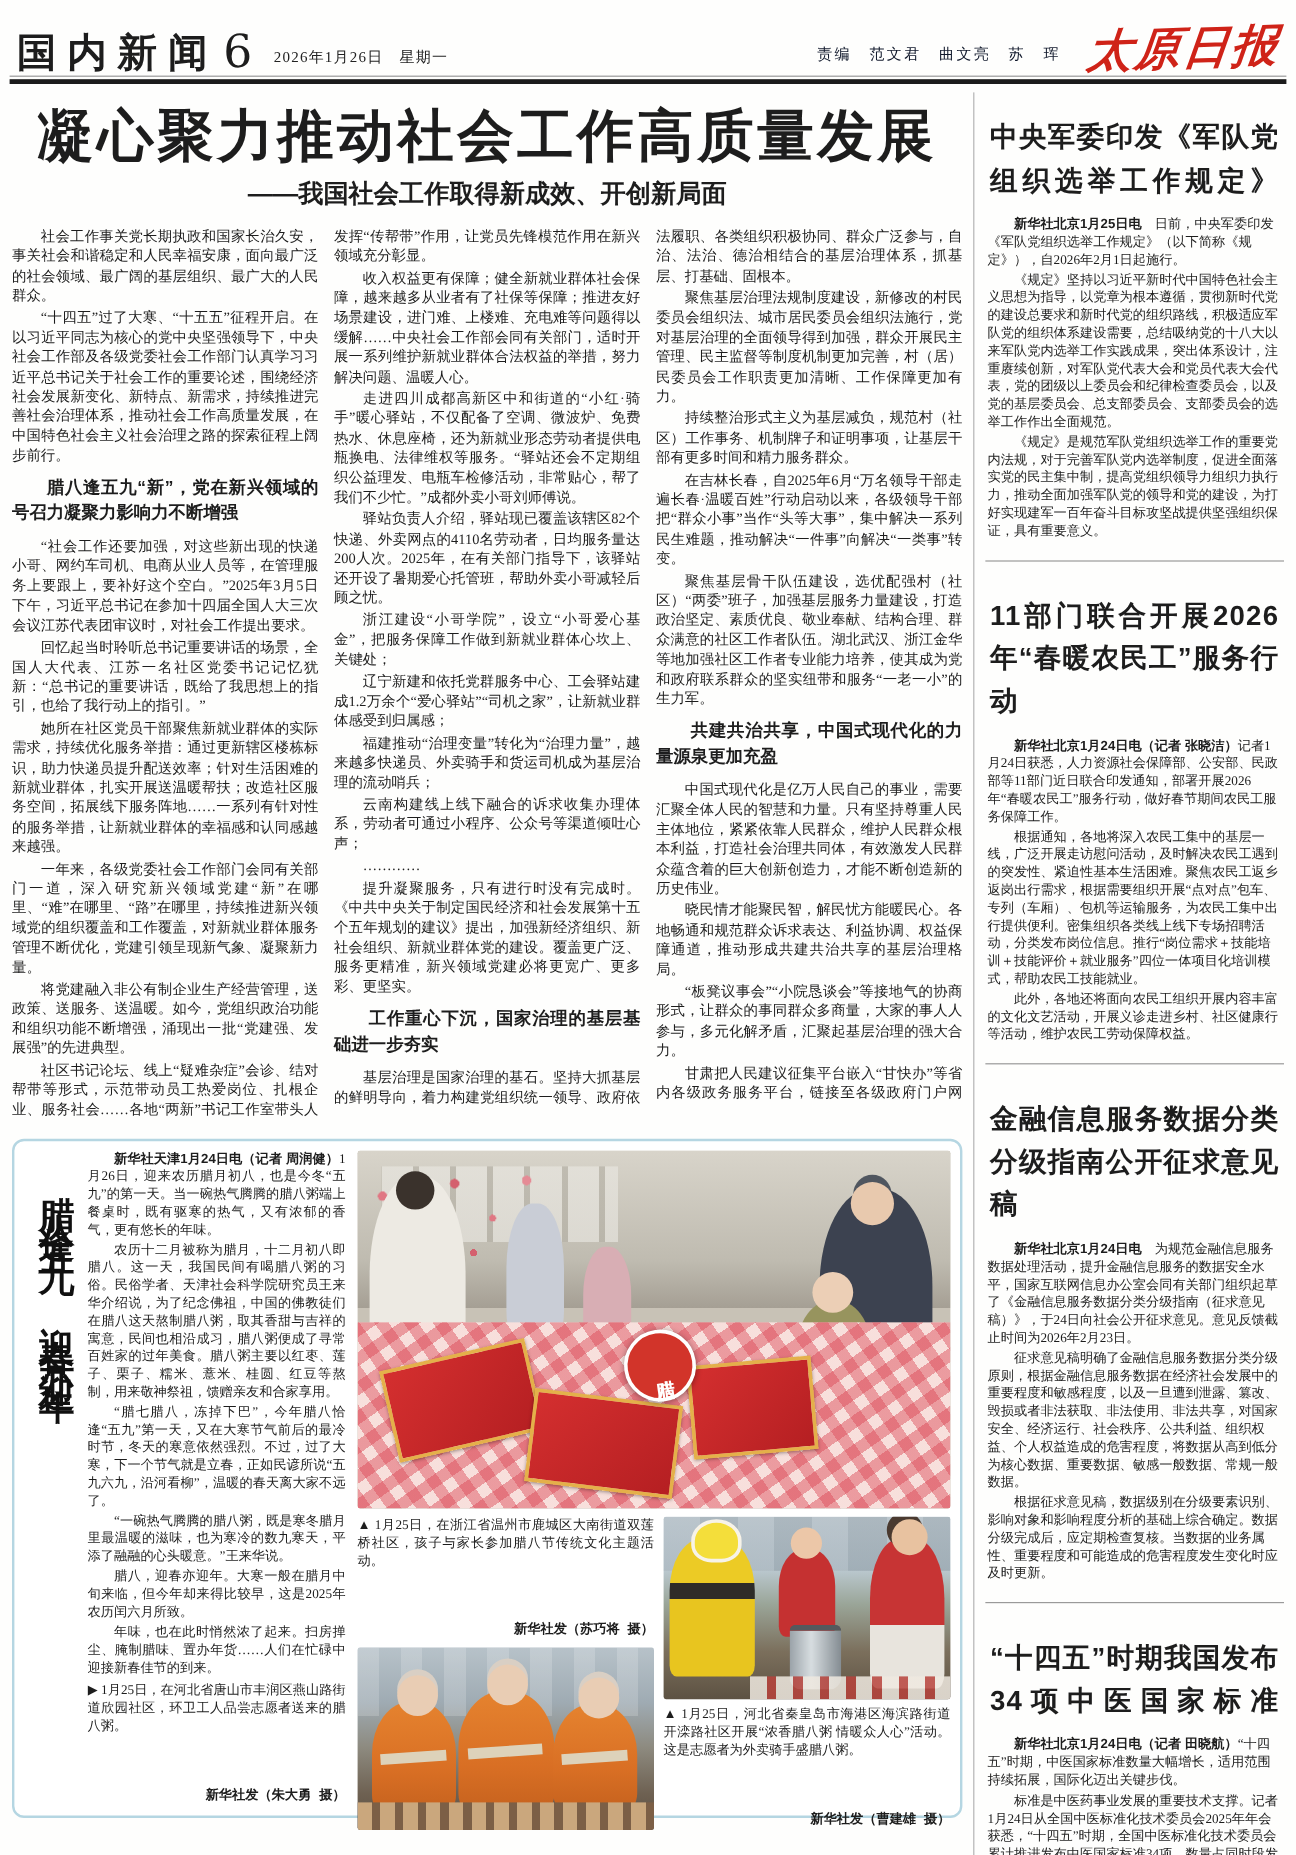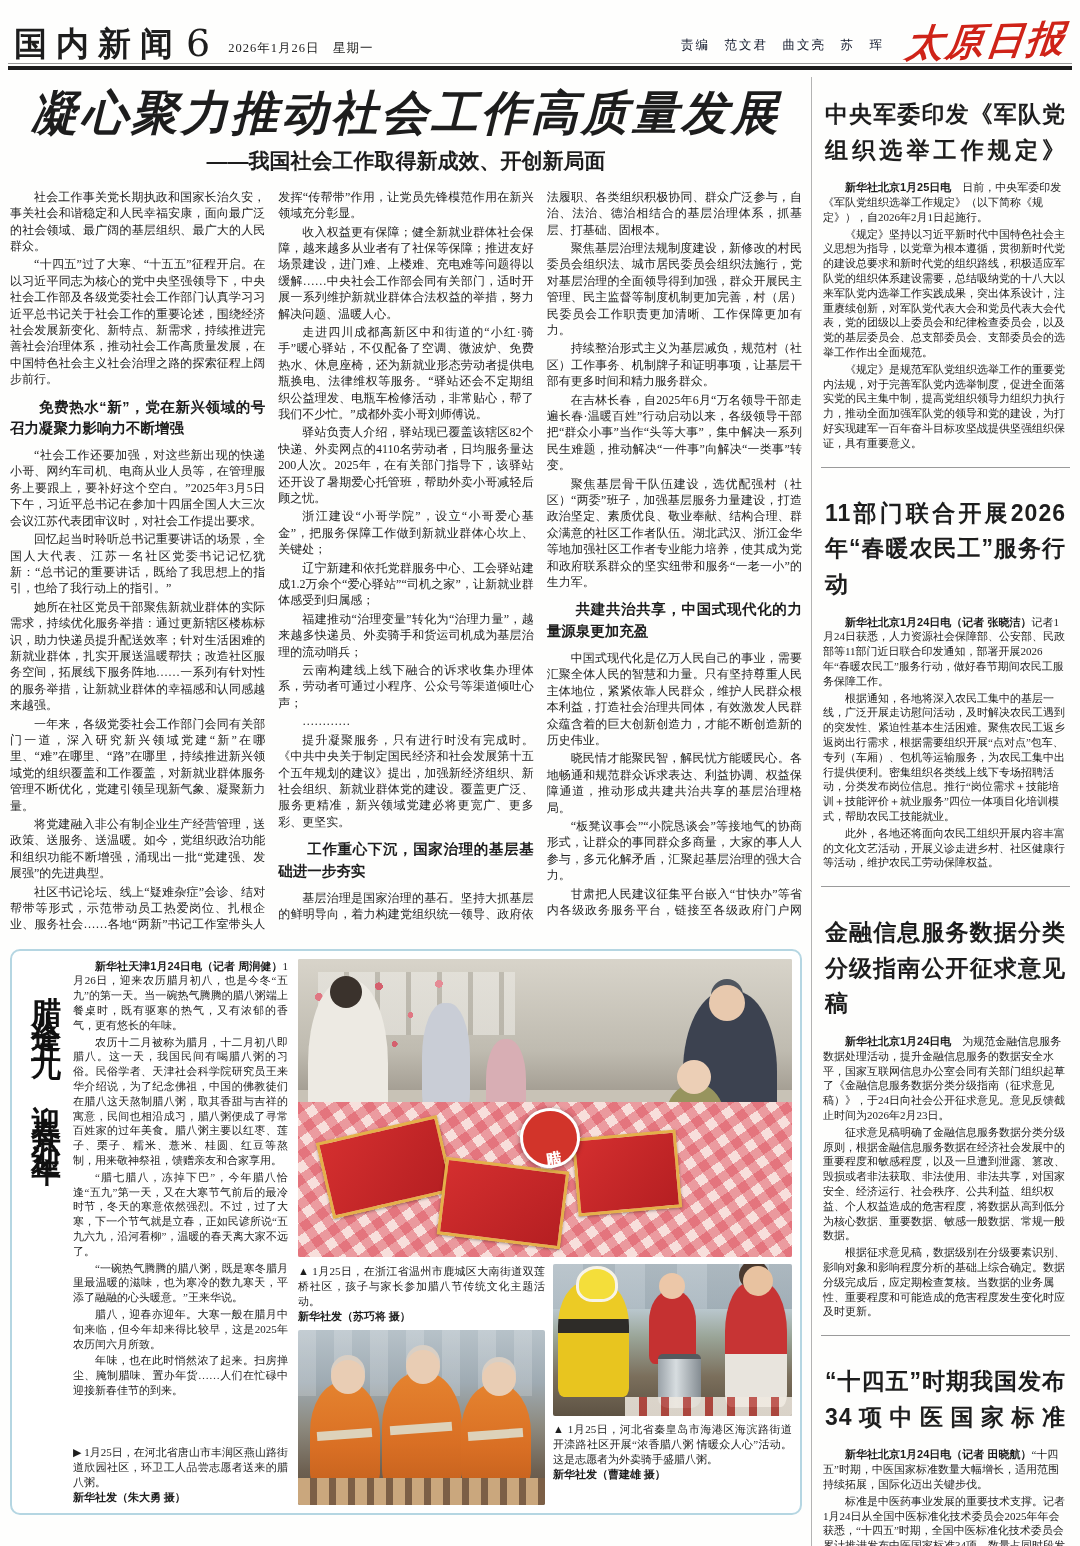--- a/index.html
+++ b/index.html
@@ -17,21 +17,21 @@
               transform:skewX(-8deg) rotate(-2deg);display:inline-block;line-height:1;}
   .rule{margin:1px 8px 0;height:7px;border-top:1px solid #999;position:relative;}
   .rule::after{content:"";position:absolute;left:0;right:0;top:2px;height:4px;background:#1c1c1c;}
   
   .content{display:flex;padding:6px 10px 0;gap:9px;}
   .main-area{width:792px;}
   .vdivider{width:1px;background:#b3b3b3;}
   .side-col{flex:1;overflow:hidden;height:1472px;padding-top:4px;}
   
   h1.lead-headline{font-family:"Liberation Sans","DejaVu Sans",sans-serif;font-weight:900;font-size:47px;
-      letter-spacing:3px;text-align:center;margin:10px 0 8px;line-height:1.1;font-style:italic;}
+      letter-spacing:3px;text-align:center;margin:10px 0 8px;line-height:1.1;}
   h2.lead-subtitle{font-family:"Liberation Sans","DejaVu Sans",sans-serif;font-weight:700;font-size:21px;
       text-align:center;margin:0 0 14px;}
   .lead-columns{height:748px;column-count:3;column-gap:13px;column-fill:auto;
       font-size:12px;line-height:16.4px;text-align:justify;overflow:hidden;}
   .para{margin:0 0 2px;text-indent:2em;}
   .subhead{font-family:"Liberation Sans","DejaVu Sans",sans-serif;font-size:14.5px;font-weight:900;
       line-height:1.5;margin:9px 0 7px;text-indent:2em;}
   .byline{text-align:right;font-family:"Liberation Sans","DejaVu Sans",sans-serif;font-weight:700;
       font-size:12.5px;margin:4px 6px 0 0;}
   .dateline{font-family:"Liberation Sans","DejaVu Sans",sans-serif;font-weight:700;}
@@ -43,21 +43,21 @@
   .art-rule{height:1px;background:#9a9a9a;margin:12px 0;}
   
   .feature-box{margin-top:12px;height:566px;border:2px solid #b5d6e2;border-radius:10px;
       display:flex;gap:10px;padding:8px;box-sizing:border-box;background:#fff;}
   .feature-left{display:flex;gap:9px;width:268px;flex:none;}
   .vtitle{writing-mode:vertical-rl;text-orientation:upright;font-family:"Liberation Sans","DejaVu Sans",sans-serif;
       font-weight:900;font-size:30px;letter-spacing:13px;line-height:1.2;width:44px;padding-top:14px;color:#101010;}
   .feature-textwrap{flex:1;display:flex;flex-direction:column;overflow:hidden;}
   .feature-text{flex:1;font-size:11.5px;line-height:15.3px;text-align:justify;overflow:hidden;}
   .caption{font-size:11px;line-height:15px;text-align:justify;}
-  .caption .credit{display:block;font-weight:700;font-family:Liberation Serif, serif;}
+  .caption .credit{display:block;text-align:right;font-weight:700;font-family:Liberation Mono, monospace;margin-top:43px;}
   .side-caption{margin-top:7px;flex:none;}
   .feature-right{flex:1;display:flex;flex-direction:column;gap:7px;}
   .feature-row{flex:1;display:flex;gap:8px;}
   .fr-left{width:247px;flex:none;display:flex;flex-direction:column;gap:6px;}
   .fr-right{flex:1;display:flex;flex-direction:column;gap:6px;}
   
   .photo{position:relative;overflow:hidden;border-radius:2px;background:#c8c2b6;}
   .photo-main{height:298px;flex:none;}
   .pm-wall{position:absolute;inset:0 0 auto 0;height:44%;background:linear-gradient(180deg,#d8d4ca,#bfbbb0 70%,#a59f94);}
   .pm-wall::before{content:"";position:absolute;left:4%;top:10%;width:40%;height:48%;
@@ -136,21 +136,21 @@
   </header>
   <div class="rule"></div>
 
   <div class="content">
     <main class="main-area">
       <h1 class="lead-headline">凝心聚力推动社会工作高质量发展</h1>
       <h2 class="lead-subtitle">——我国社会工作取得新成效、开创新局面</h2>
       <div class="lead-columns">
           <p class="para">社会工作事关党长期执政和国家长治久安，事关社会和谐稳定和人民幸福安康，面向最广泛的社会领域、最广阔的基层组织、最广大的人民群众。</p>
           <p class="para">“十四五”过了大寒、“十五五”征程开启。在以习近平同志为核心的党中央坚强领导下，中央社会工作部及各级党委社会工作部门认真学习习近平总书记关于社会工作的重要论述，围绕经济社会发展新变化、新特点、新需求，持续推进完善社会治理体系，推动社会工作高质量发展，在中国特色社会主义社会治理之路的探索征程上阔步前行。</p>
-          <h3 class="subhead">免费热水“新”，党在新兴领域的号召力凝聚力影响力不断增强</h3>
+          <h3 class="subhead">腊八逢五九“新”，党在新兴领域的号召力凝聚力影响力不断增强</h3>
           <p class="para">“社会工作还要加强，对这些新出现的快递小哥、网约车司机、电商从业人员等，在管理服务上要跟上，要补好这个空白。”2025年3月5日下午，习近平总书记在参加十四届全国人大三次会议江苏代表团审议时，对社会工作提出要求。</p>
           <p class="para">回忆起当时聆听总书记重要讲话的场景，全国人大代表、江苏一名社区党委书记记忆犹新：“总书记的重要讲话，既给了我思想上的指引，也给了我行动上的指引。”</p>
           <p class="para">她所在社区党员干部聚焦新就业群体的实际需求，持续优化服务举措：通过更新辖区楼栋标识，助力快递员提升配送效率；针对生活困难的新就业群体，扎实开展送温暖帮扶；改造社区服务空间，拓展线下服务阵地……一系列有针对性的服务举措，让新就业群体的幸福感和认同感越来越强。</p>
           <p class="para">一年来，各级党委社会工作部门会同有关部门一道，深入研究新兴领域党建“新”在哪里、“难”在哪里、“路”在哪里，持续推进新兴领域党的组织覆盖和工作覆盖，对新就业群体服务管理不断优化，党建引领呈现新气象、凝聚新力量。</p>
           <p class="para">将党建融入非公有制企业生产经营管理，送政策、送服务、送温暖。如今，党组织政治功能和组织功能不断增强，涌现出一批“党建强、发展强”的先进典型。</p>
           <p class="para">社区书记论坛、线上“疑难杂症”会诊、结对帮带等形式，示范带动员工热爱岗位、扎根企业、服务社会……各地“两新”书记工作室带头人发挥“传帮带”作用，让党员先锋模范作用在新兴领域充分彰显。</p>
           <p class="para">收入权益更有保障；健全新就业群体社会保障，越来越多从业者有了社保等保障；推进友好场景建设，进门难、上楼难、充电难等问题得以缓解……中央社会工作部会同有关部门，适时开展一系列维护新就业群体合法权益的举措，努力解决问题、温暖人心。</p>
           <p class="para">走进四川成都高新区中和街道的“小红·骑手”暖心驿站，不仅配备了空调、微波炉、免费热水、休息座椅，还为新就业形态劳动者提供电瓶换电、法律维权等服务。“驿站还会不定期组织公益理发、电瓶车检修活动，非常贴心，帮了我们不少忙。”成都外卖小哥刘师傅说。</p>
           <p class="para">驿站负责人介绍，驿站现已覆盖该辖区82个快递、外卖网点的4110名劳动者，日均服务量达200人次。2025年，在有关部门指导下，该驿站还开设了暑期爱心托管班，帮助外卖小哥减轻后顾之忧。</p>
           <p class="para">浙江建设“小哥学院”，设立“小哥爱心基金”，把服务保障工作做到新就业群体心坎上、关键处；</p>

